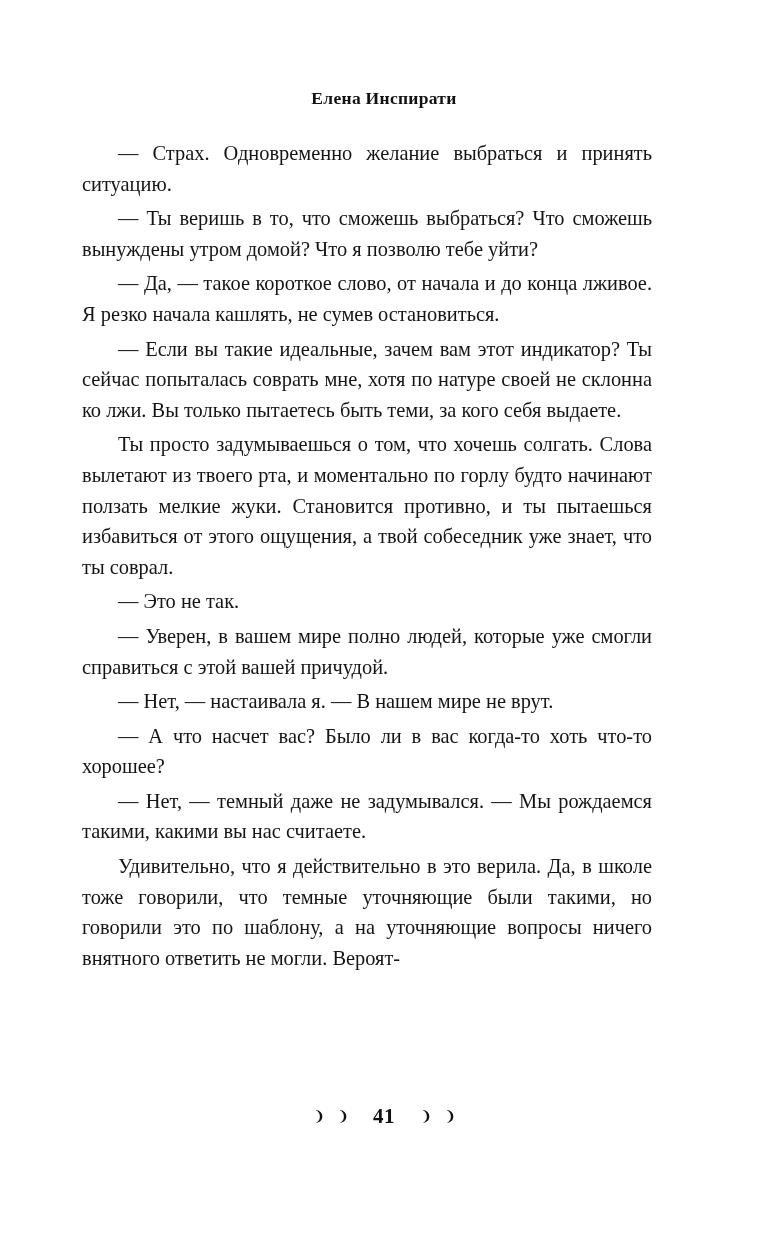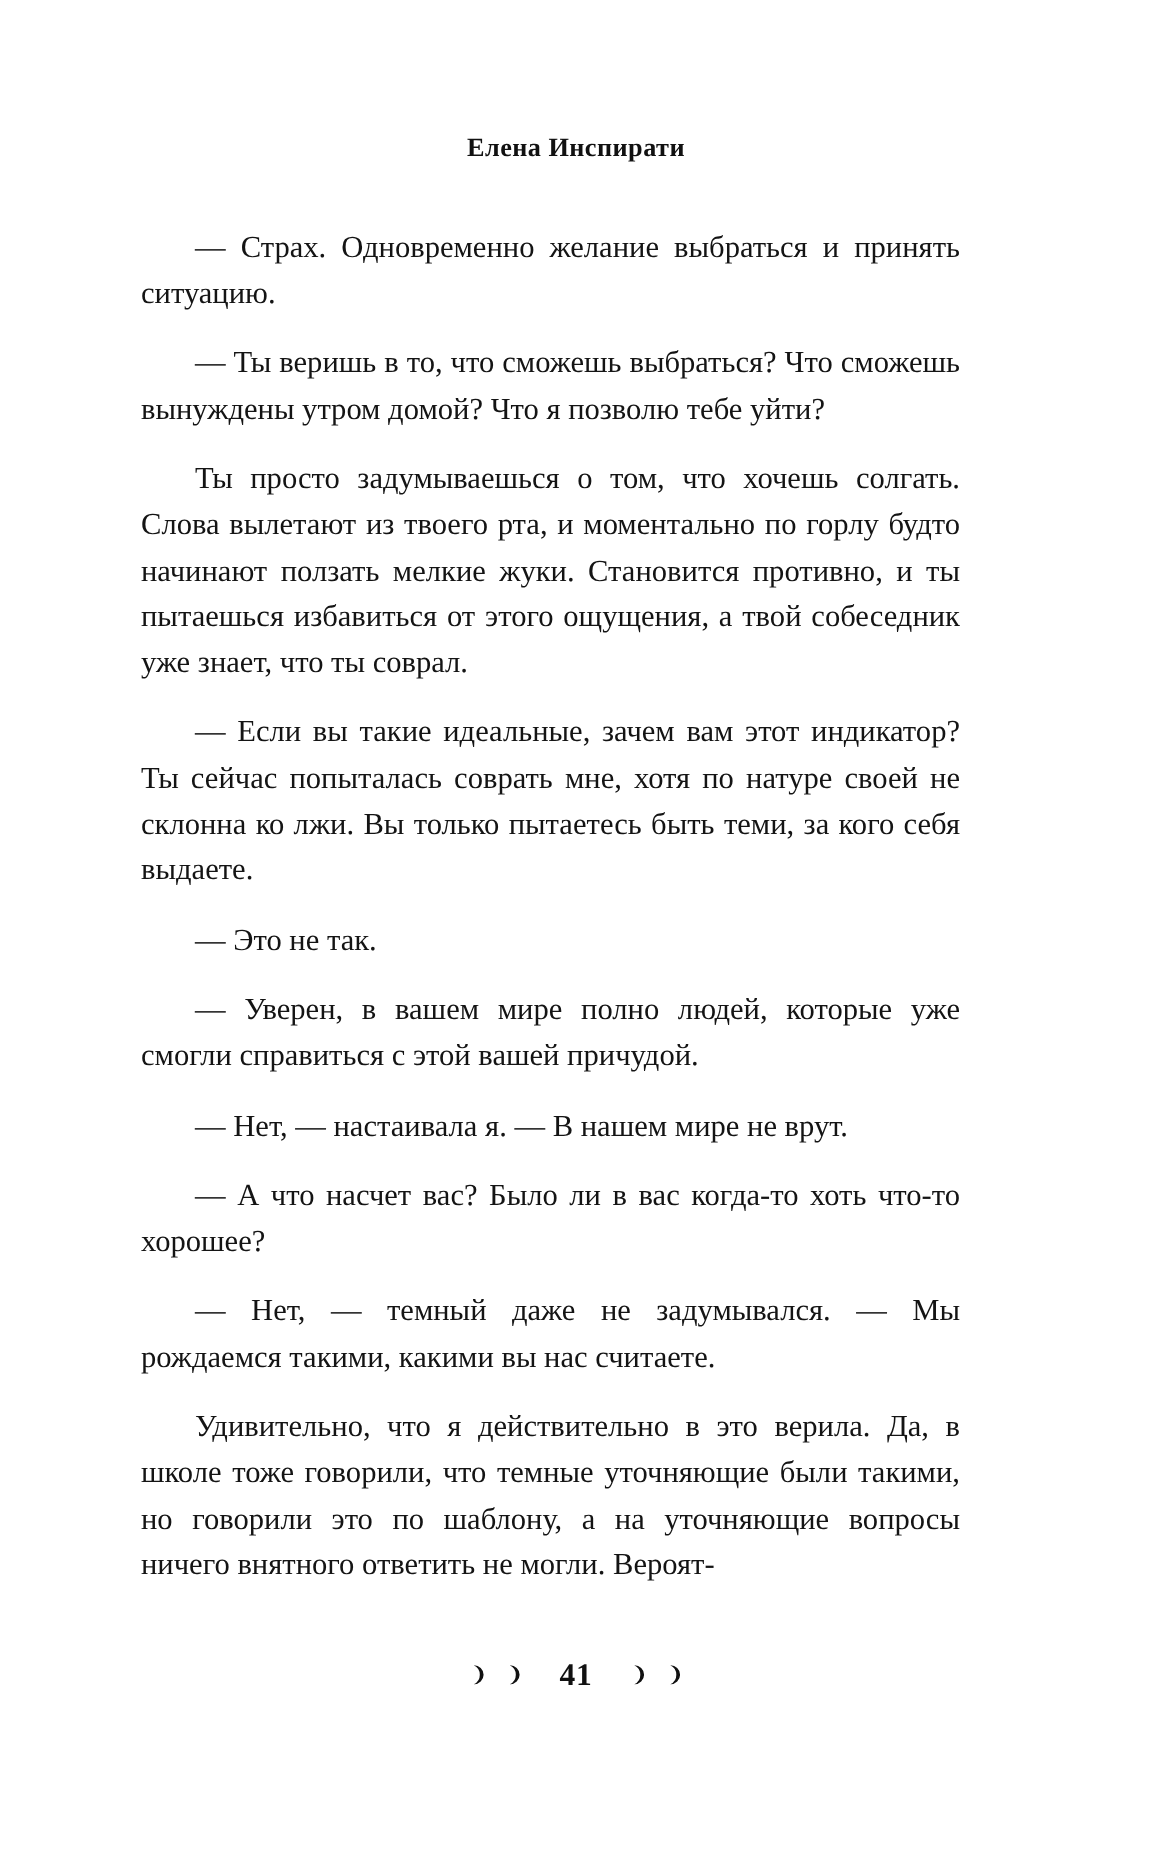--- a/index.html
+++ b/index.html
@@ -37,21 +37,21 @@
   }
 
   .text-body {
     position: absolute;
     top: 134px;
     left: 78px;
     width: 578px;
   }
 
   .text-body p {
-    margin: 16px;
+    margin: 4px;
     font-size: 20.4px;
     line-height: 30.6px;
     text-align: justify;
     text-justify: inter-word;
     text-indent: 36px;
     color: #141414;
     -webkit-hyphens: manual;
     hyphens: manual;
   }
 
@@ -89,22 +89,23 @@
 </head>
 <body>
 
 <div class="page">
 
   <div class="running-head">Елена Инспирати</div>
 
   <div class="text-body">
     <p>— Страх. Одновременно желание выбраться и при­нять ситуацию.</p>
     <p>— Ты веришь в то, что сможешь выбраться? Что сможешь вынуждены утром домой? Что я позволю тебе уйти?</p>
+    <p>— Да, — такое короткое слово, от начала и до кон­ца лживое. Я резко начала кашлять, не сумев остано­виться.</p>
+    <p>— Если вы такие идеальные, зачем вам этот индика­тор? Ты сейчас попыталась соврать мне, хотя по натуре своей не склонна ко лжи. Вы только пытаетесь быть теми, за кого себя выдаете.</p>
     <p>Ты просто задумываешься о том, что хочешь солгать. Слова вылетают из твоего рта, и моментально по горлу будто начинают ползать мелкие жуки. Становится про­тивно, и ты пытаешься избавиться от этого ощущения, а твой собеседник уже знает, что ты соврал.</p>
-    <p>— Если вы такие идеальные, зачем вам этот индика­тор? Ты сейчас попыталась соврать мне, хотя по натуре своей не склонна ко лжи. Вы только пытаетесь быть теми, за кого себя выдаете.</p>
     <p>— Это не так.</p>
     <p>— Уверен, в вашем мире полно людей, которые уже смогли справиться с этой вашей причудой.</p>
     <p>— Нет, — настаивала я. — В нашем мире не врут.</p>
     <p>— А что насчет вас? Было ли в вас когда-то хоть что-то хорошее?</p>
     <p>— Нет, — темный даже не задумывался. — Мы рождаемся такими, какими вы нас считаете.</p>
     <p>Удивительно, что я действительно в это верила. Да, в школе тоже говорили, что темные уточняющие были такими, но говорили это по шаблону, а на уточняющие вопросы ничего внятного ответить не могли. Вероят-</p>
   </div>
 
   <div class="footer">
     <span class="ornament">

